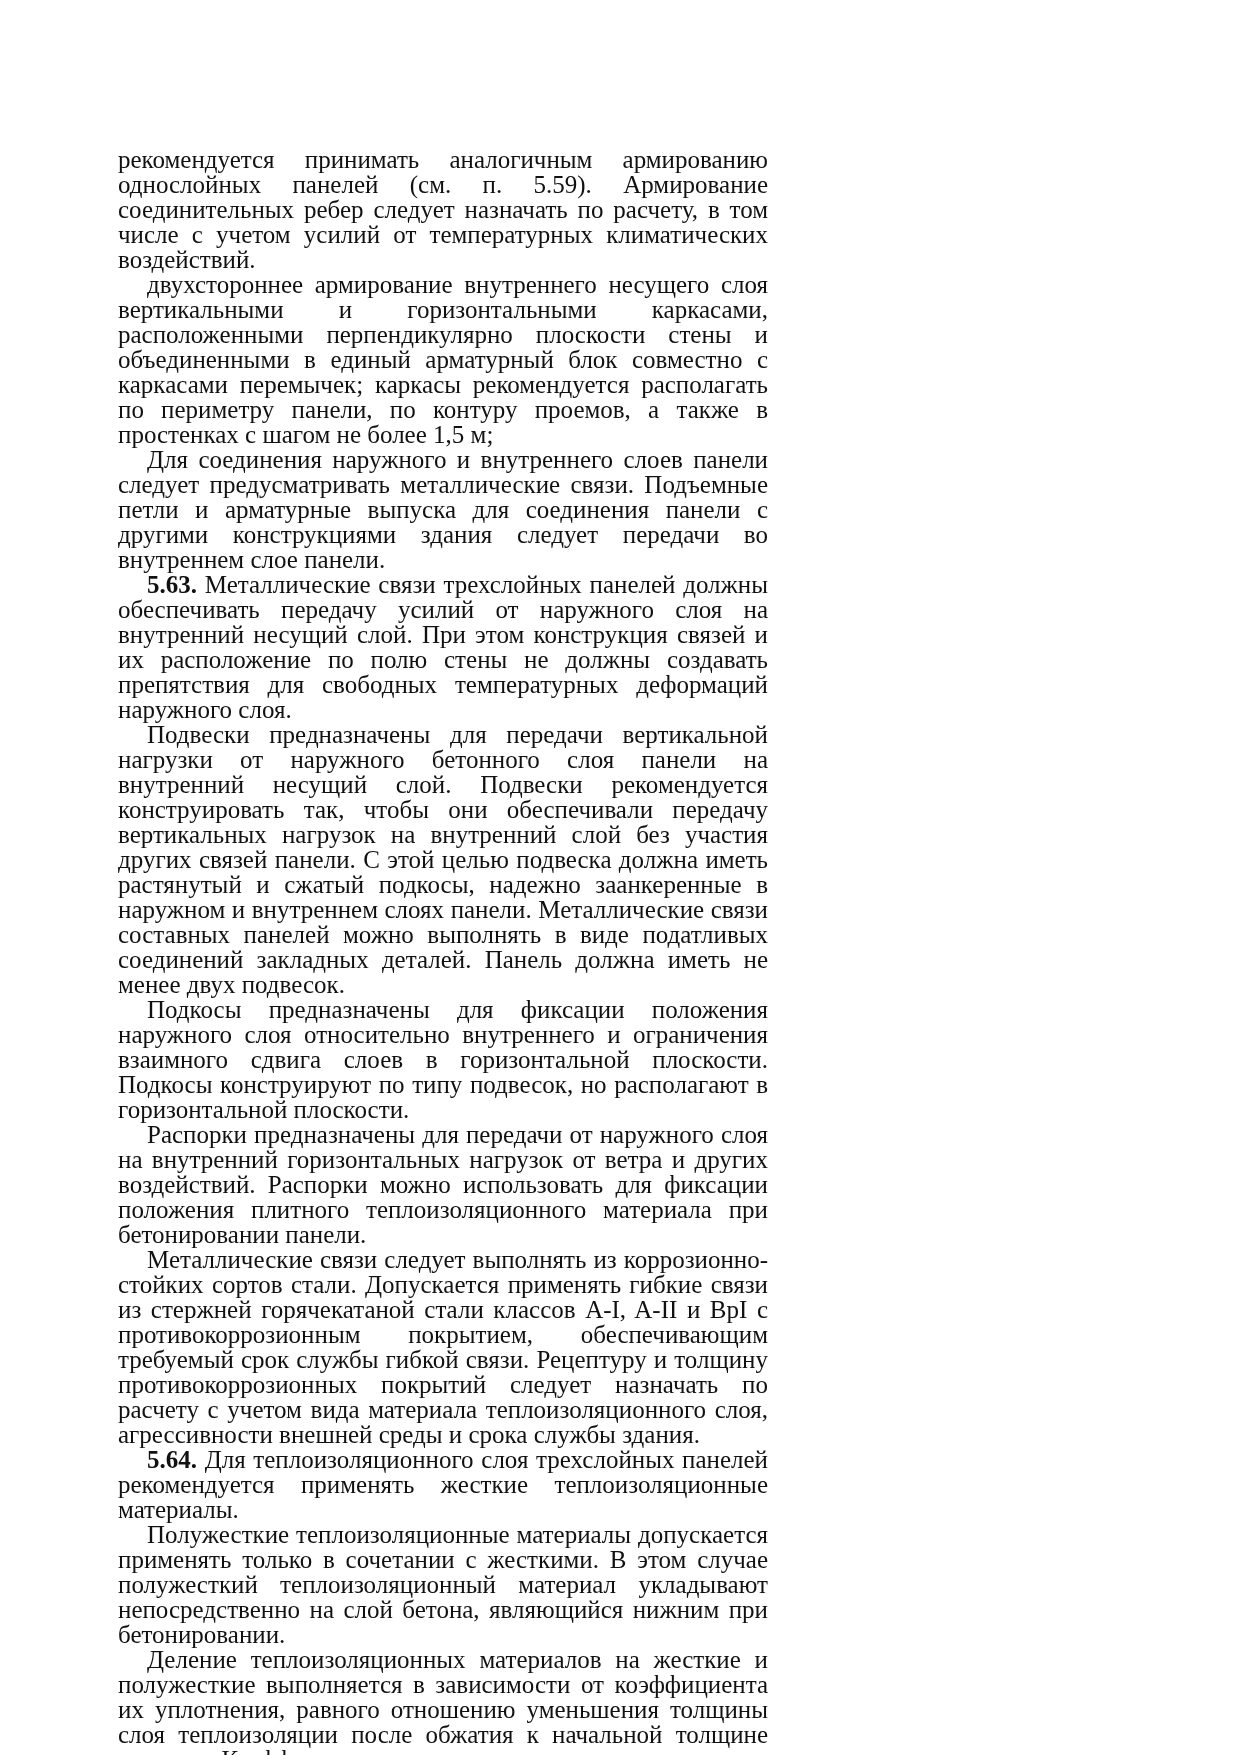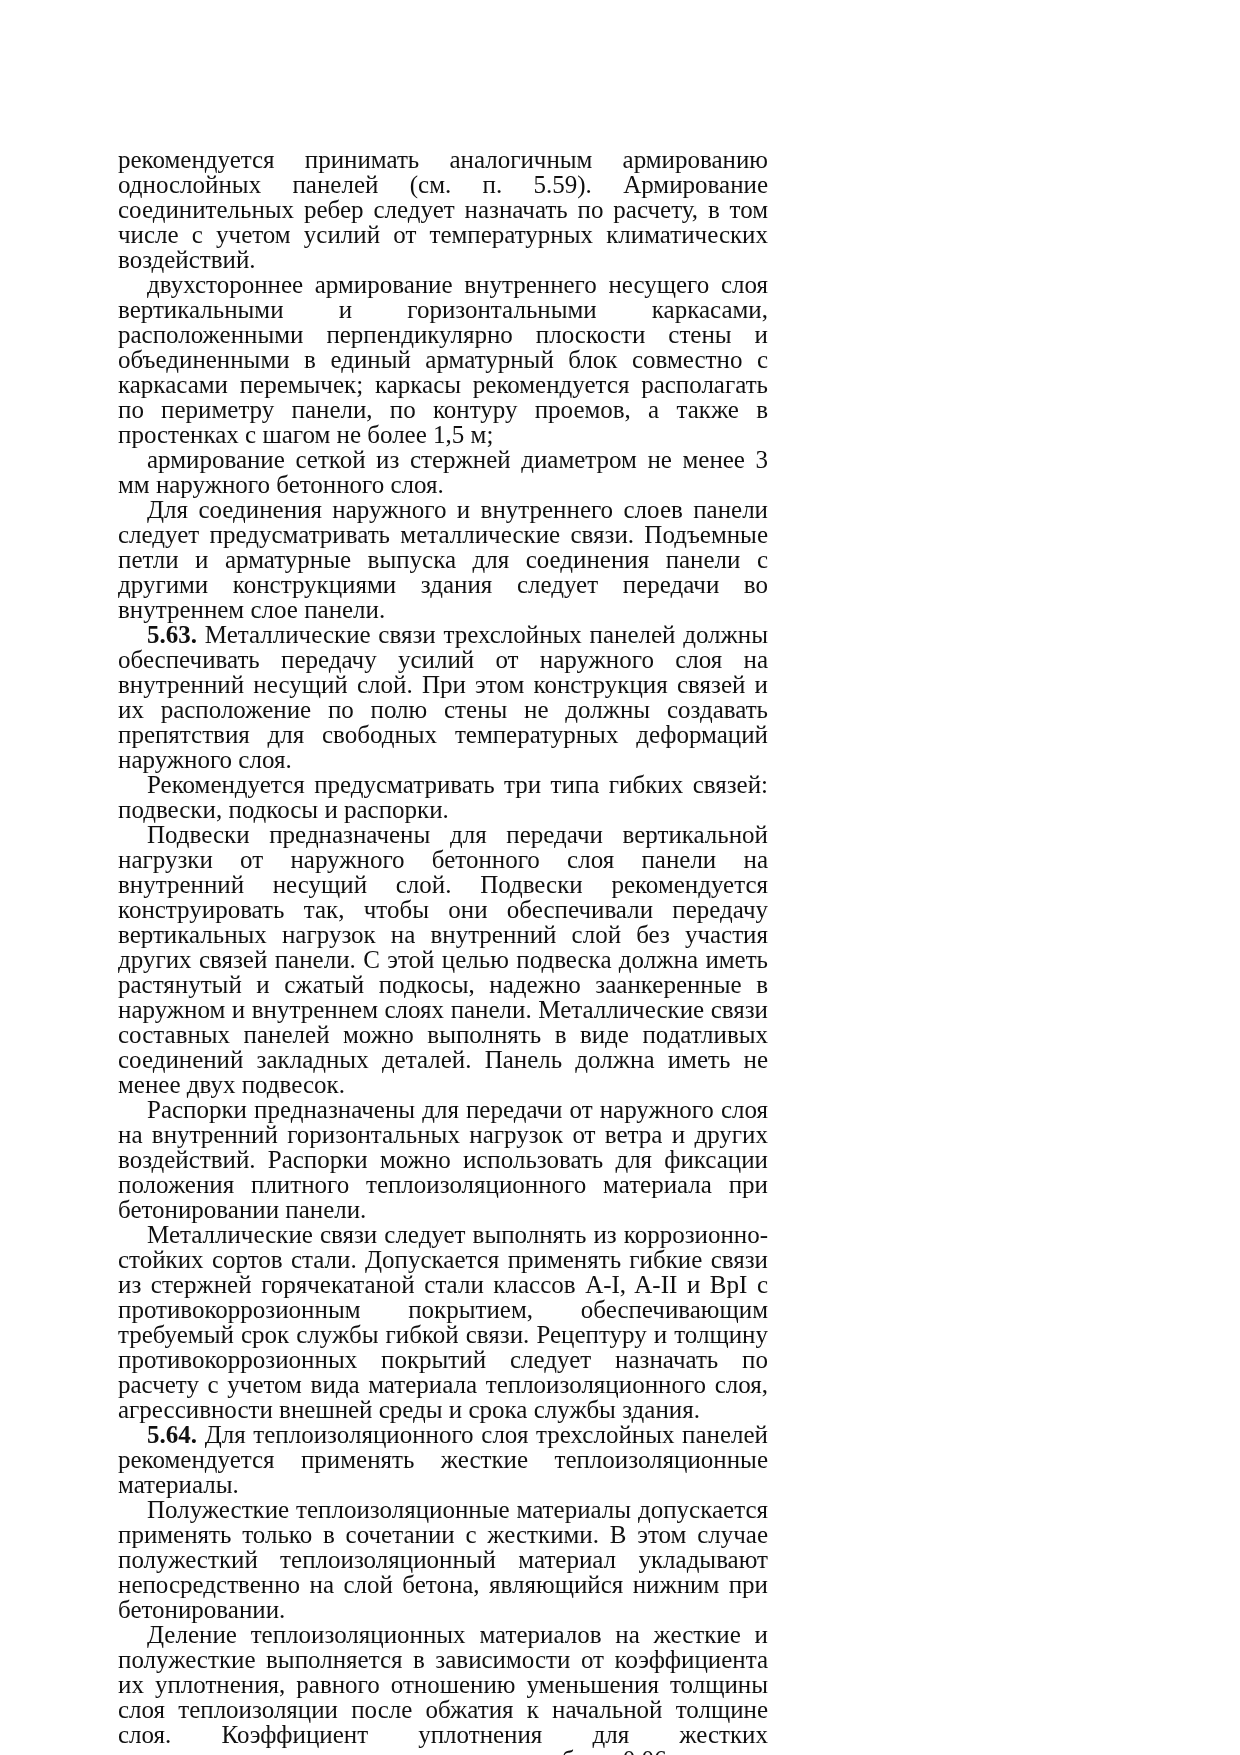--- a/index.html
+++ b/index.html
@@ -40,33 +40,30 @@
 <body>
 
 <div class="page">
   <p class="para noindent">
     <span>рекомендуется принимать аналогичным армированию однослойных панелей (см. п. 5.59). Армирование соединительных ребер следует назначать по расчету, в том числе с учетом усилий от температурных климатических воздействий.</span>
   </p>
   <p class="para">
     <span>двухстороннее армирование внутреннего несущего слоя вертикальными и горизонтальными каркасами, расположенными перпендикулярно плоскости стены и объединенными в единый арматурный блок совместно с каркасами перемычек; каркасы рекомендуется располагать по периметру панели, по контуру проемов, а также в простенках с шагом не более 1,5 м;</span>
   </p>
   <p class="para">
-    <span>армирование сеткой из стержней диаметром не менее 3 мм наружного бетонного слоя.</span>
-  </p>
-  <p class="para">
     <span>Для соединения наружного и внутреннего слоев панели следует предусматривать металлические связи. Подъемные петли и арматурные выпуска для соединения панели с другими конструкциями здания следует передачи во внутреннем слое панели.</span>
   </p>
   <p class="para">
     <span class="num">5.63.</span><span> Металлические связи трехслойных панелей должны обеспечивать передачу усилий от наружного слоя на внутренний несущий слой. При этом конструкция связей и их расположение по полю стены не должны создавать препятствия для свободных температурных деформаций наружного слоя.</span>
   </p>
   <p class="para">
-    <span>Рекомендуется предусматривать три типа гибких связей: подвески, подкосы и распорки.</span>
+    <span>Подвески предназначены для передачи вертикальной нагрузки от наружного бетонного слоя панели на внутренний несущий слой. Подвески рекомендуется конструировать так, чтобы они обеспечивали передачу вертикальных нагрузок на внутренний слой без участия других связей панели. С этой целью подвеска должна иметь растянутый и сжатый подкосы, надежно заанкеренные в наружном и внутреннем слоях панели. Металлические связи составных панелей можно выполнять в виде податливых соединений закладных деталей. Панель должна иметь не менее двух подвесок.</span>
   </p>
   <p class="para">
-    <span>Подвески предназначены для передачи вертикальной нагрузки от наружного бетонного слоя панели на внутренний несущий слой. Подвески рекомендуется конструировать так, чтобы они обеспечивали передачу вертикальных нагрузок на внутренний слой без участия других связей панели. С этой целью подвеска должна иметь растянутый и сжатый подкосы, надежно заанкеренные в наружном и внутреннем слоях панели. Металлические связи составных панелей можно выполнять в виде податливых соединений закладных деталей. Панель должна иметь не менее двух подвесок.</span>
+    <span>Подкосы предназначены для фиксации положения наружного слоя относительно внутреннего и ограничения взаимного сдвига слоев в горизонтальной плоскости. Подкосы конструируют по типу подвесок, но располагают в горизонтальной плоскости.</span>
   </p>
   <p class="para">
     <span>Распорки предназначены для передачи от наружного слоя на внутренний горизонтальных нагрузок от ветра и других воздействий. Распорки можно использовать для фиксации положения плитного теплоизоляционного материала при бетонировании панели.</span>
   </p>
   <p class="para">
     <span>Металлические связи следует выполнять из коррозионно-стойких сортов стали. Допускается применять гибкие связи из стержней горячекатаной стали классов A-I, A-II и BpI с противокоррозионным покрытием, обеспечивающим требуемый срок службы гибкой связи. Рецептуру и толщину противокоррозионных покрытий следует назначать по расчету с учетом вида материала теплоизоляционного слоя, агрессивности внешней среды и срока службы здания.</span>
   </p>
   <p class="para">
     <span class="num">5.64.</span><span> Для теплоизоляционного слоя трехслойных панелей рекомендуется применять жесткие теплоизоляционные материалы.</span>
   </p>

